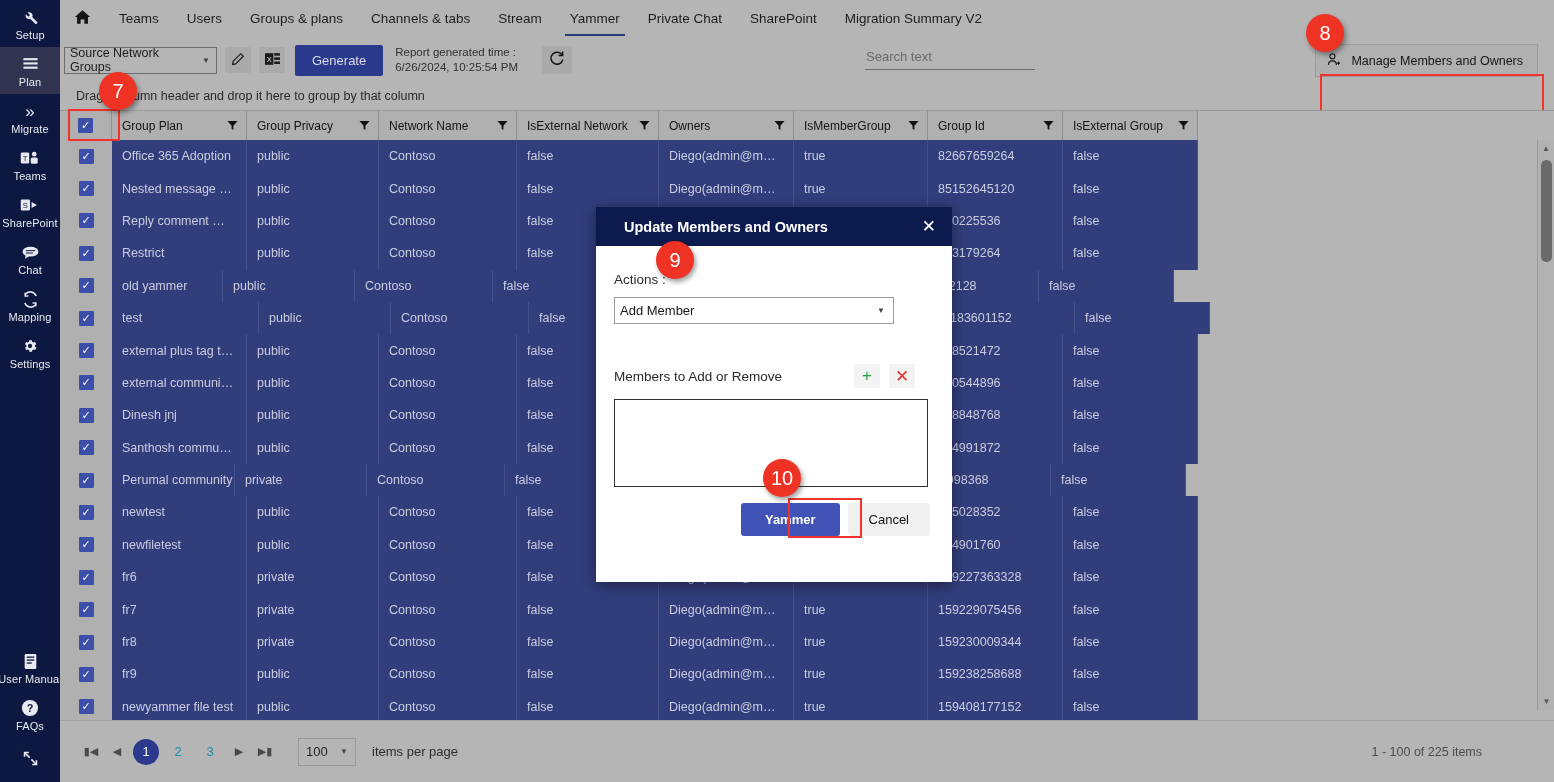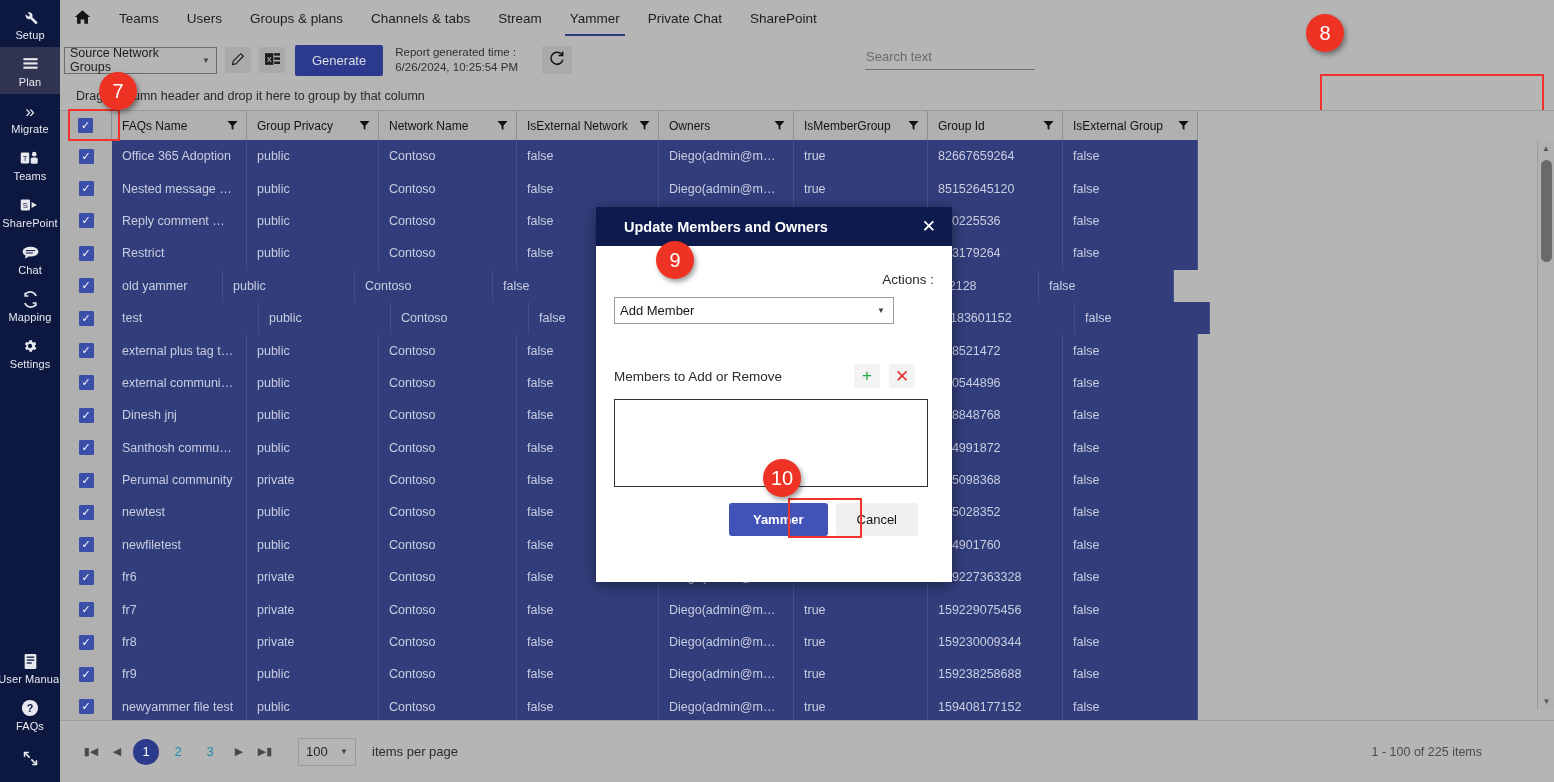--- a/index.html
+++ b/index.html
@@ -165,21 +165,21 @@
   .modal {
     position: absolute; left: 596px; top: 207px; width: 356px; height: 375px;
     background: #ffffff; box-shadow: 0 3px 14px rgba(0,0,0,.45);
   }
   .modal-head {
     height: 39px; background: #0d1a4d; display: flex; align-items: center;
     justify-content: space-between; padding: 0 16px 0 28px;
   }
   .modal-title { font-size: 14.5px; font-weight: bold; color: #ffffff; }
   .modal-x { font-size: 17px; color: #ffffff; cursor: pointer; line-height: 1; }
-  .modal-body { padding: 26px 18px 0 18px; text-align: right; }
+  .modal-body { padding: 26px 6px 0 18px; }
   .fld-lbl { font-size: 13.5px; color: #2a2a2a; }
   .sel2 {
     margin-top: 10px; width: 280px; height: 27px; border: 1px solid #9b9b9b;
     background: #fff; display: flex; align-items: center; justify-content: space-between;
     padding: 0 8px 0 5px; font-size: 13px; color: #171717; cursor: pointer;
   }
   .mem-row { margin-top: 40px; display: flex; align-items: center; }
   .mem-lbl { font-size: 13.5px; color: #2a2a2a; }
   .mini-btn {
     width: 26px; height: 24px; background: #f3f3f3; display: flex; align-items: center;
@@ -333,20 +333,21 @@
           </svg>
       </span>
       <div class="navtab">Teams</div>
       <div class="navtab">Users</div>
       <div class="navtab">Groups &amp; plans</div>
       <div class="navtab">Channels &amp; tabs</div>
       <div class="navtab">Stream</div>
       <div class="navtab active">Yammer</div>
       <div class="navtab">Private Chat</div>
       <div class="navtab">SharePoint</div>
+      <div class="navtab">Migration Summary V2</div>
     </div>
 
     <div class="toolbar">
       <div class="sel-box">
         <span>Source Network Groups</span>
         <span class="caret">▼</span>
       </div>
       <div class="icon-btn">
         <span>
           <svg width="14" height="14" viewBox="0 0 18 18" fill="none" stroke="#1d1d1d" stroke-width="1.5">
@@ -374,35 +375,45 @@
         <span>
           <svg width="16" height="16" viewBox="0 0 20 20" fill="none" stroke="#111" stroke-width="1.9">
               <path d="M16.5 6.5A7.5 7.5 0 1 0 17.3 12"></path>
               <path d="M17 2v5h-5"></path>
             </svg>
         </span>
       </div>
       <div class="search-wrap">
         <input class="search-inp" placeholder="Search text" style="">
       </div>
+      <div class="manage-btn">
+        <span>
+          <svg width="16" height="15" viewBox="0 0 20 18" fill="none" stroke="#151515" stroke-width="1.4">
+              <circle cx="8" cy="5" r="3.2"></circle>
+              <path d="M3 16c0-3.2 2.3-5.3 5-5.3s5 2.1 5 5.3"></path>
+              <path d="M15.5 11.5v4M13.5 13.5h4"></path>
+            </svg>
+        </span>
+        <span>Manage Members and Owners</span>
+      </div>
       <div class="manage-hl"></div>
     </div>
 
     <div class="groupbar">
       <span>Drag a column header and drop it here to group by that column</span>
     </div>
 
     <div class="grid-wrap">
       <div class="grid-head">
         <div class="chk-col">
           <div class="cb">✓</div>
         </div>
         <div id="hdr-cells" style="display:flex">
             <div class="hcell" style="width: 135px;">
-              <span>FAQs Name</span>
+              <span>Group Plan</span>
               <span class="funnel"><svg width="11" height="11" viewBox="0 0 12 12" fill="#111">
                   <path d="M0.5 1h11L7 6.2V11L5 9.6V6.2z"></path>
                 </svg></span>
             </div>
             <div class="hcell" style="width: 132px;">
               <span>Group Privacy</span>
               <span class="funnel"><svg width="11" height="11" viewBox="0 0 12 12" fill="#111">
                   <path d="M0.5 1h11L7 6.2V11L5 9.6V6.2z"></path>
                 </svg></span>
             </div>
@@ -584,21 +595,21 @@
             <div class="cell" style="width: 135px;">Diego(admin@m…</div>
             <div class="cell" style="width: 134px;">true</div>
             <div class="cell" style="width: 135px;">974991872</div>
             <div class="cell" style="width: 135px;">false</div>
             <div class="tail"></div>
           </div>
           <div class="row">
             <div class="chk-col">
               <div class="cb">✓</div>
             </div>
-            <div class="cell" style="width: 135px;">Perumal community</div>
+            <div class="cell" style="width: 123px;">Perumal community</div>
             <div class="cell" style="width: 132px;">private</div>
             <div class="cell" style="width: 138px;">Contoso</div>
             <div class="cell" style="width: 142px;">false</div>
             <div class="cell" style="width: 135px;">Diego(admin@m…</div>
             <div class="cell" style="width: 134px;">true</div>
             <div class="cell" style="width: 135px;">975098368</div>
             <div class="cell" style="width: 135px;">false</div>
             <div class="tail"></div>
           </div>
           <div class="row">

